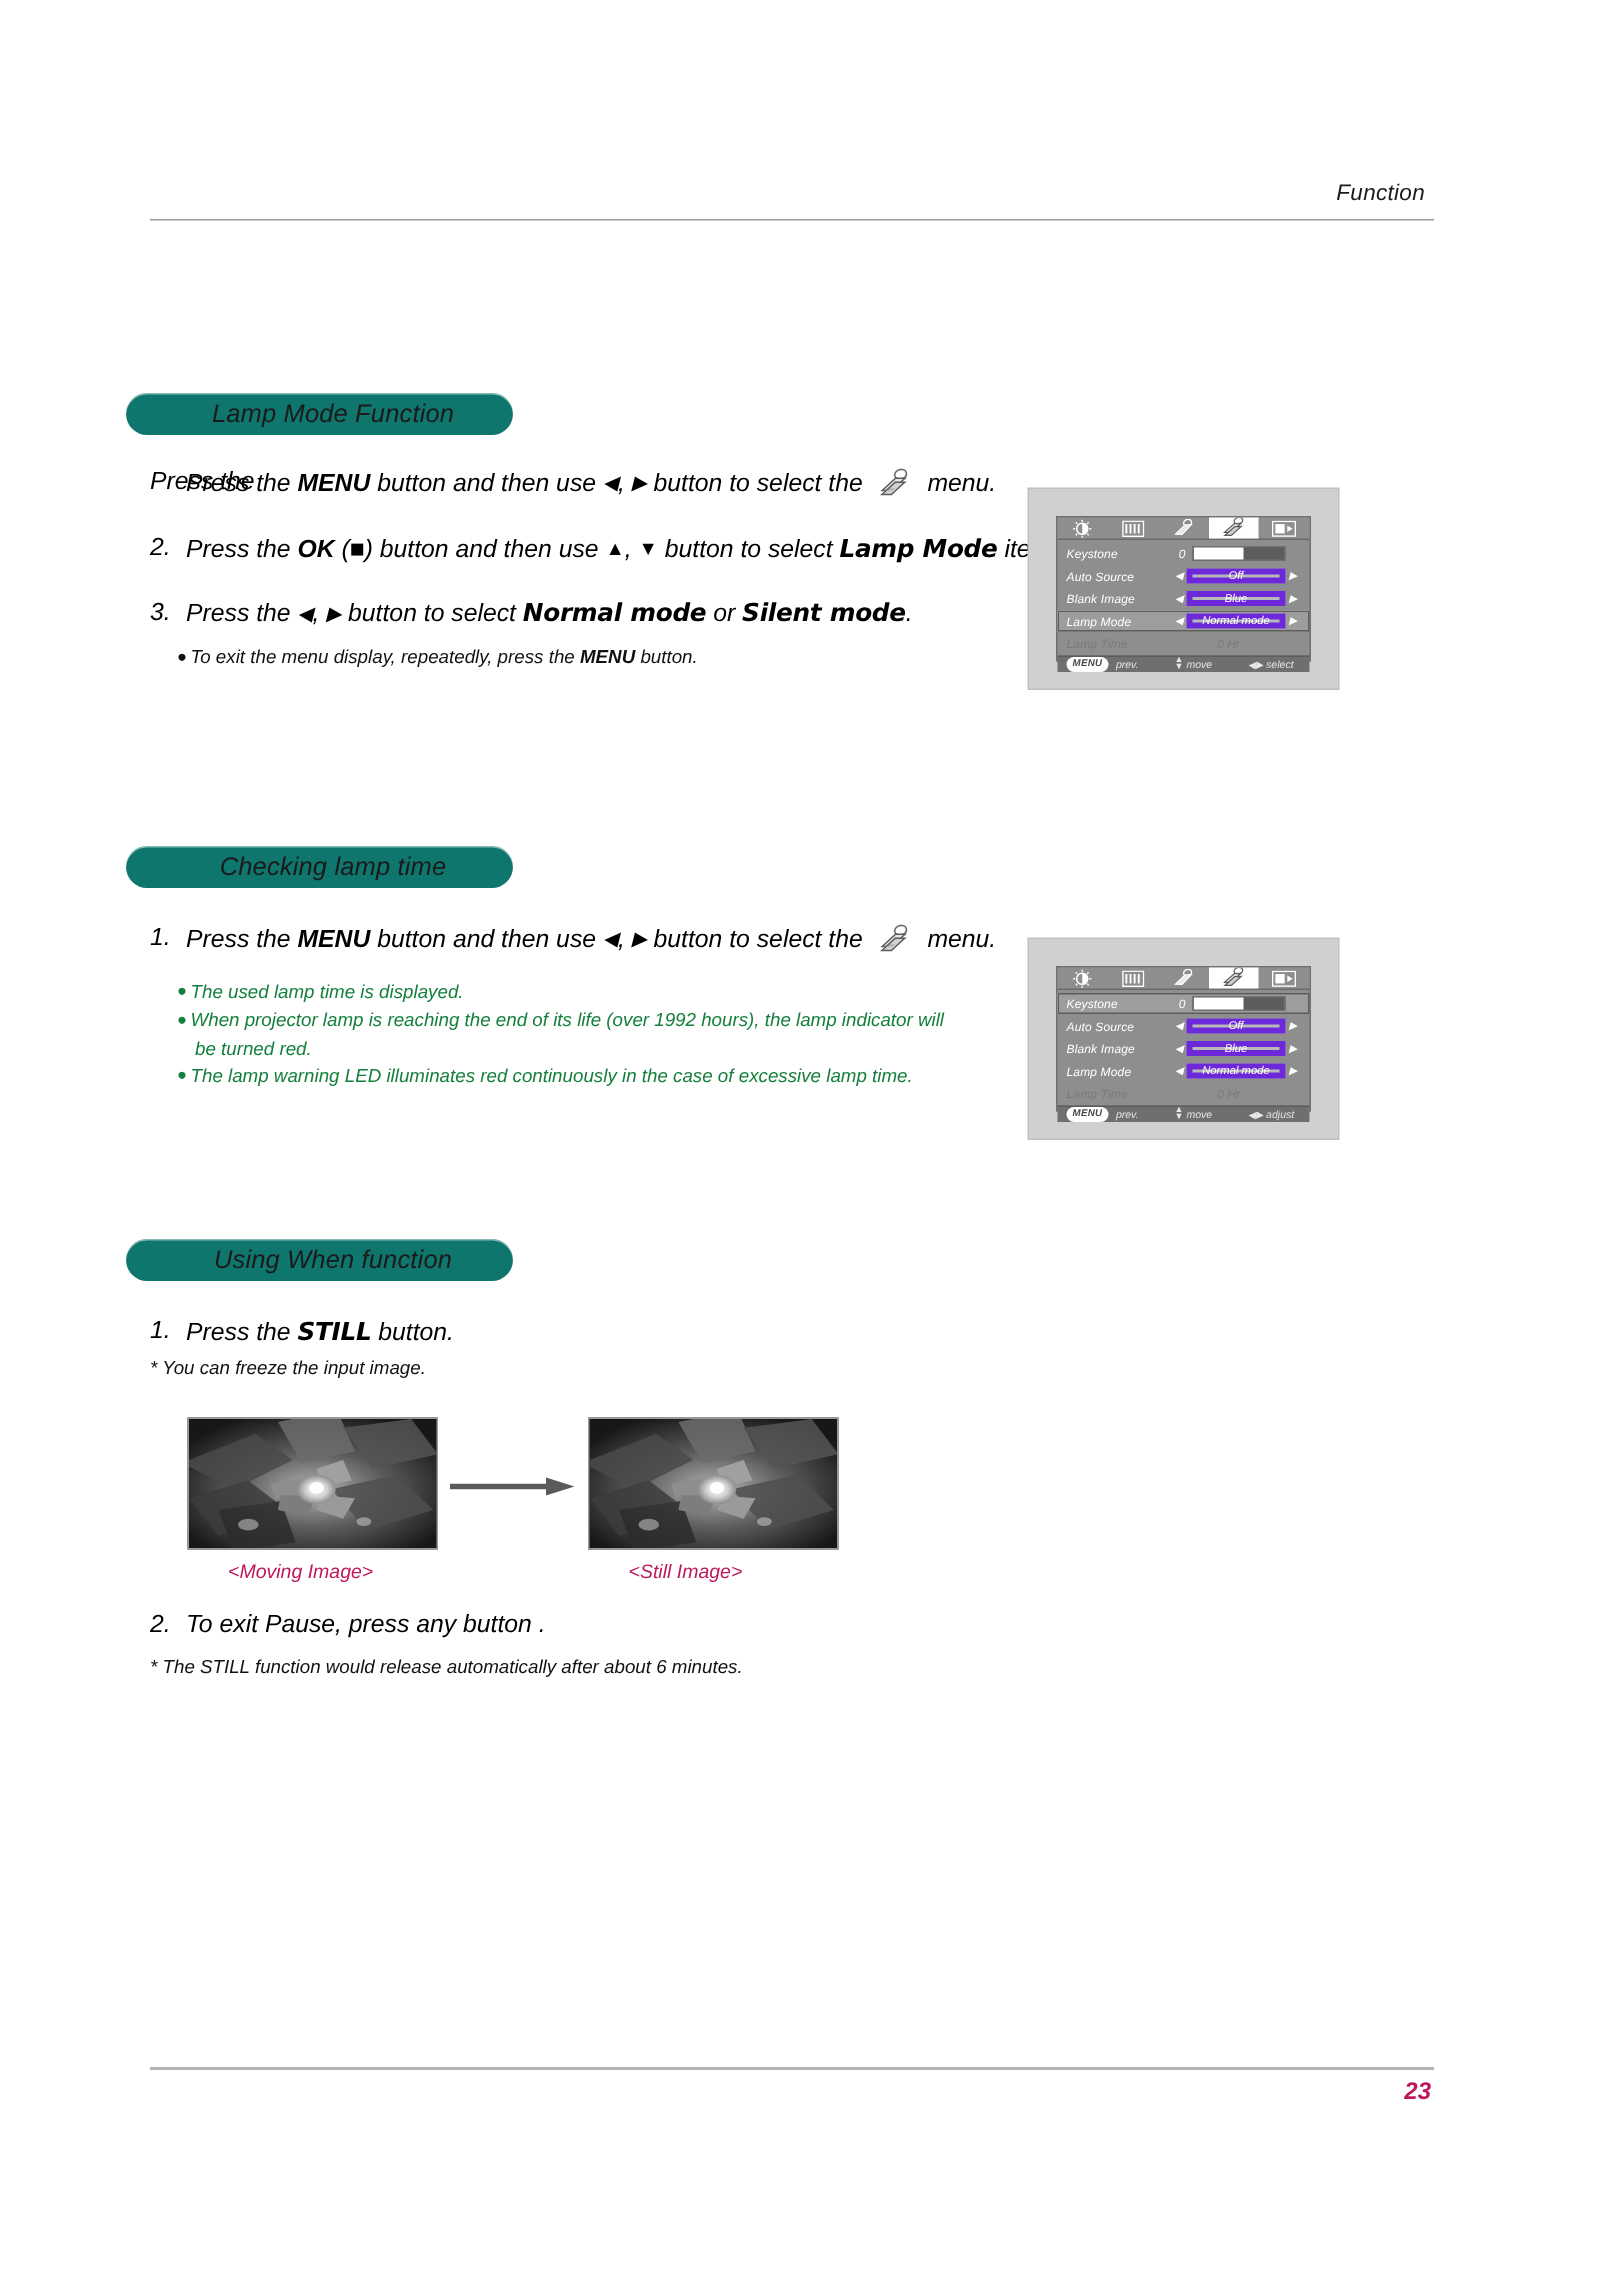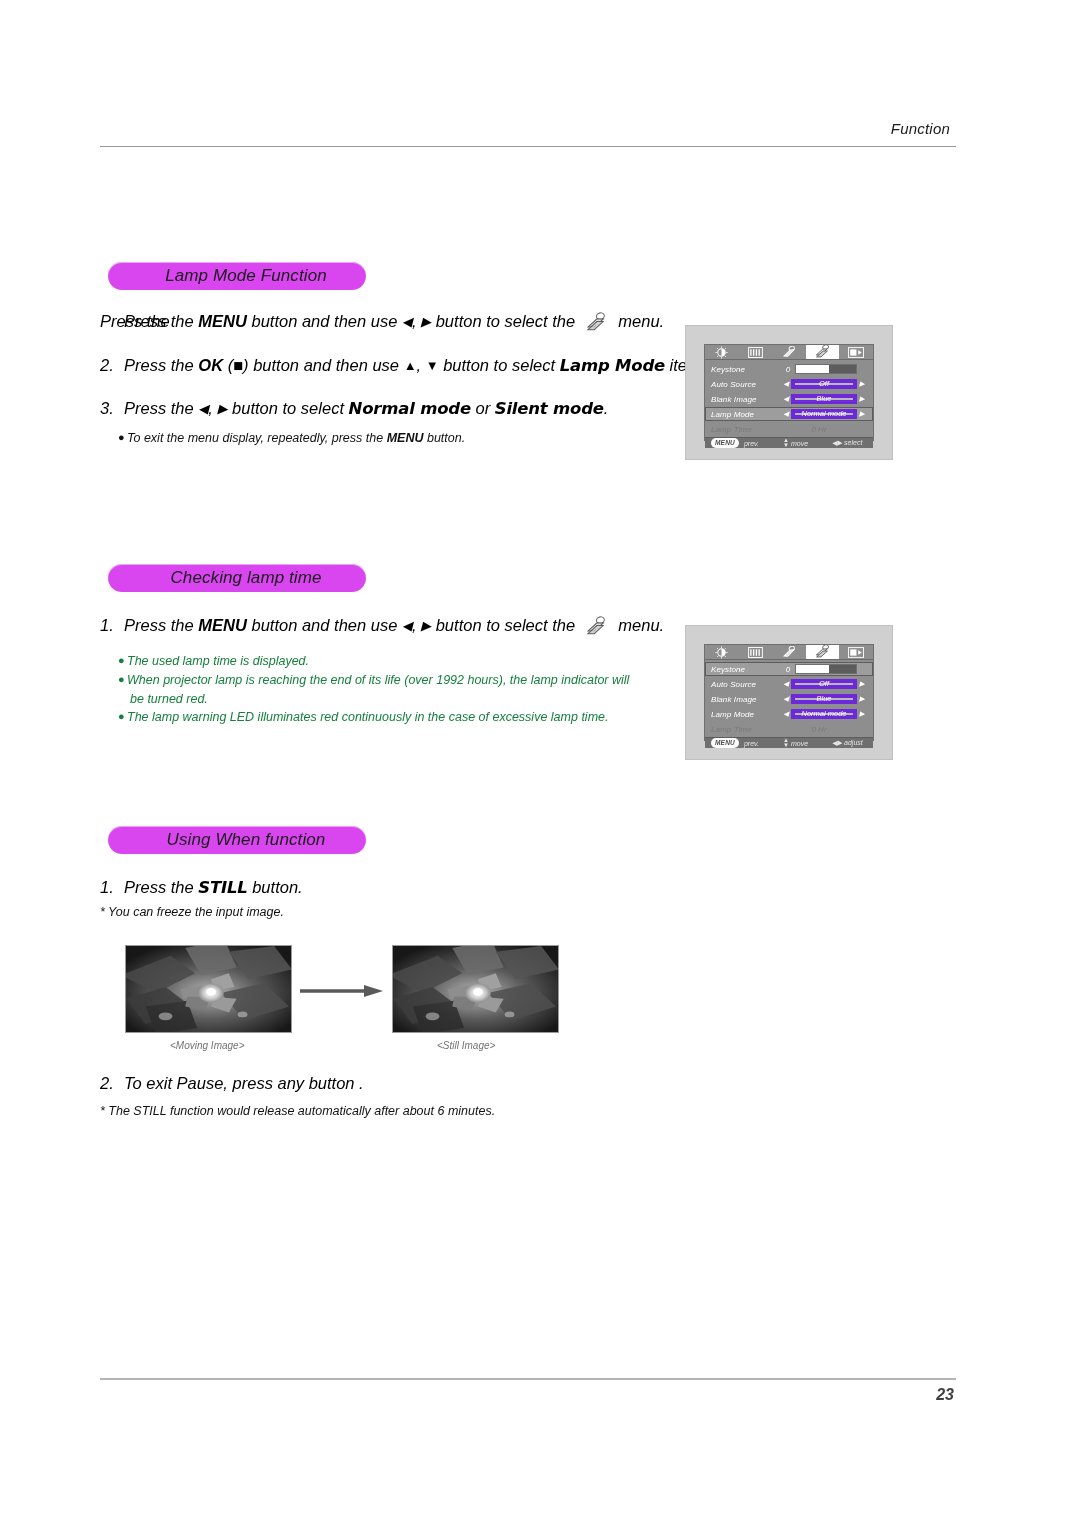--- a/index.html
+++ b/index.html
@@ -48,30 +48,30 @@
     width: 856px;
     height: 2px;
     background: #b4b4b4;
   }
   .page-number {
     position: absolute;
     top: 1386px;
     right: 126px;
     font-size: 16px;
     font-weight: bold;
-    color: #404040;
+    color: #be185d;
   }
 
   
   .pill {
     position: absolute;
-    left: 108px;
+    left: 84px;
     height: 28px;
     width: 258px;
-    background: #d946ef;
+    background: #0f766e;
     border-radius: 14px;
     box-shadow: 0 1px 0 rgba(255,255,255,.5) inset;
   }
   .pill span {
     position: absolute;
     left: 0; right: 0;
     top: 50%;
     transform: translateY(-50%);
     text-align: center;
     font-size: 17px;
@@ -282,24 +282,23 @@
     width: 167px;
     height: 88px;
     border: 1px solid #9a9a9a;
     box-sizing: border-box;
     overflow: hidden;
     background: #2b2b2b;
   }
   .photo svg { display: block; width: 100%; height: 100%; }
   .caption {
     position: absolute;
-    font-size: 10px;
-    color: #737373;
+    font-size: 13px;
+    color: #be185d;
     white-space: nowrap;
-    margin-left: 18px;
   }
   .big-arrow {
     position: absolute;
     left: 300px;
     top: 984px;
     width: 84px;
     height: 14px;
   }
 </style>
 </head>

